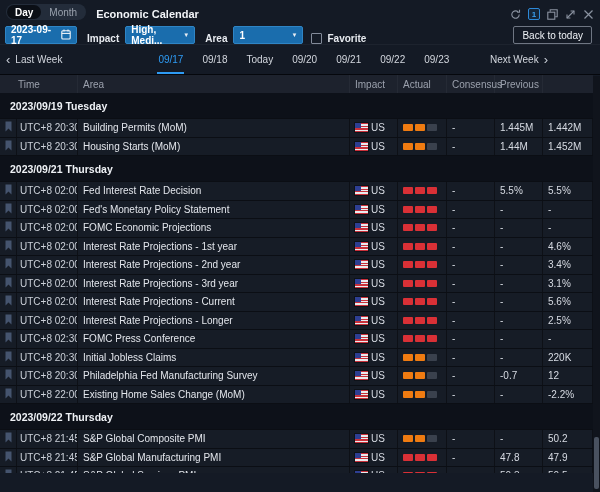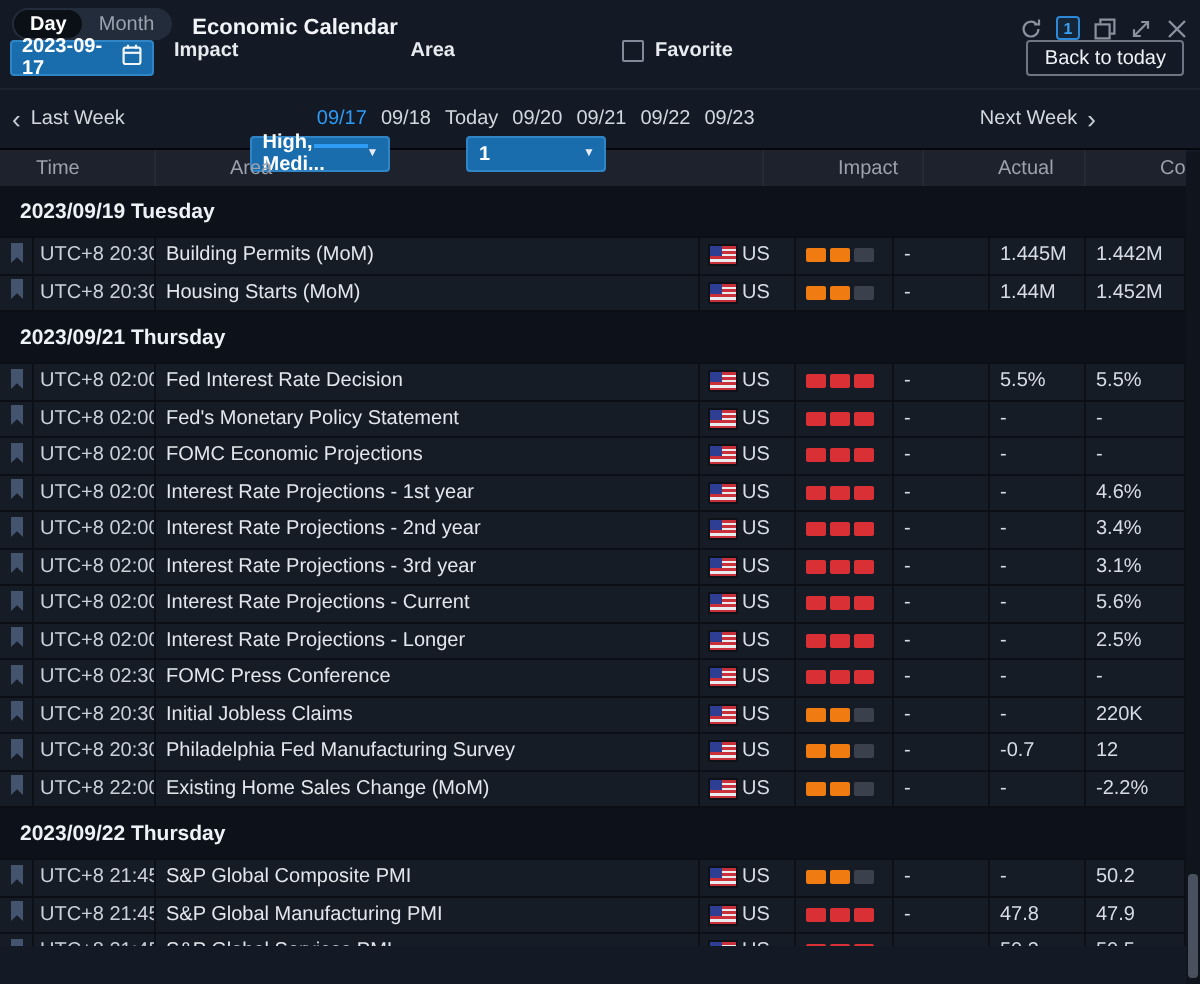--- a/index.html
+++ b/index.html
@@ -12,45 +12,45 @@
   .seg-tabs { display:flex; background:#232c3a; border-radius:9px; padding:1px; height:16px; }
   .seg { padding:0 8px; display:flex; align-items:center; color:#9aa2ae; border-radius:8px; cursor:default; }
   .seg.active { background:#0b0f16; color:#ffffff; font-weight:bold; }
   .title { margin-left:10px; font-weight:bold; font-size:11px; color:#f2f4f8; }
   .win-icons { margin-left:auto; display:flex; align-items:center; gap:7px; }
   .win-icons svg { display:block; }
   .num-badge { width:12px; height:12px; border:1px solid #2d89d8; color:#3aa0f0; background:rgba(42,150,240,0.10);
     font-size:8px; font-weight:bold; display:flex; align-items:center; justify-content:center; border-radius:2px; }
 
   
-  .filterbar { height:25px; display:flex; align-items:flex-start; padding:0 5px; border-bottom:1px solid #1d232e; }
+  .filterbar { height:25px; display:flex; align-items:flex-end; padding:0 5px; border-bottom:1px solid #1d232e; }
   .bluefield { background:#1a6dad; border:1px solid #2f85c5; border-radius:2px; height:18px;
     display:flex; align-items:center; color:#ffffff; font-weight:600; padding:0 5px; }
   .date-field { width:72px; justify-content:space-between; }
   .flabel { color:#e7eaef; font-weight:600; margin:0 6px 0 10px; }
   .select { width:70px; justify-content:space-between;margin-top:48px; }
   .caret { font-size:6px; color:#e9edf3; }
   .checkbox { width:11px; height:11px; border:1px solid #828a99; border-radius:1px; margin-left:8px; background:transparent; }
   .fav-label { color:#e7eaef; font-weight:600; margin-left:5px; }
   .back-btn { margin-left:auto; margin-right:3px; background:transparent; border:1px solid #6f7683; border-radius:2px;
     color:#eef1f5; font-size:10px; font-family:inherit; padding:2px 8px; height:18px; }
 
   
   .weeknav { height:30px; display:flex; align-items:stretch; padding:0 8px 0 6px; border-bottom:1px solid #05070c; }
   .wk-btn { display:flex; align-items:center; gap:5px; color:#d3d7de; }
   .wk-btn .chev { font-size:13px; color:#c7ccd5; line-height:1; }
-  .days { flex:1; display:flex; justify-content:flex-start; align-items:stretch; gap:7px; margin-left:96px; }
+  .days { flex:1; display:flex; justify-content:flex-start; align-items:stretch; gap:19px; margin-left:96px; }
   .day { display:flex; align-items:center; color:#d3d7de; position:relative; }
   .day.active { color:#2e9bf4; }
   .day.active::after { content:''; position:absolute; left:-1px; right:-1px; bottom:0; height:2px; background:#2e9bf4; }
   .wk-right { margin-left:auto; margin-right:44px; }
 
   
   .thead { width:593px; height:18px; background:#1d222d; display:grid;
-    grid-template-columns:78px 272px 48px 49px 48px 48px 50px; align-items:center; color:#9ba1ad;gap:32px; }
+    grid-template-columns:78px 272px 48px 49px 48px 48px 50px; align-items:center; color:#9ba1ad; }
   .thead > div { padding-left:5px; border-right:1px solid rgba(255,255,255,0.04); height:100%; display:flex; align-items:center; }
   .thead > div:first-child { padding-left:18px; }
 
   .tbody { width:593px; height:380px; overflow:hidden; background:#151a24; }
   .sec-hdr { height:26px; background:#0d1119; display:flex; align-items:center; padding-left:10px;
     font-weight:bold; font-size:10.5px; color:#eef1f5; border-bottom:1px solid #0b0e14; }
   .row { display:grid; grid-template-columns:17px 61px 272px 48px 49px 48px 48px 50px;
     height:18.5px; background:#161c26; border-bottom:1px solid #0b0e14; }
   .cell { display:flex; align-items:center; padding-left:5px; border-right:1px solid #0d1016; overflow:hidden; white-space:nowrap; }
   .c-icon { justify-content:center; padding-left:0; }

